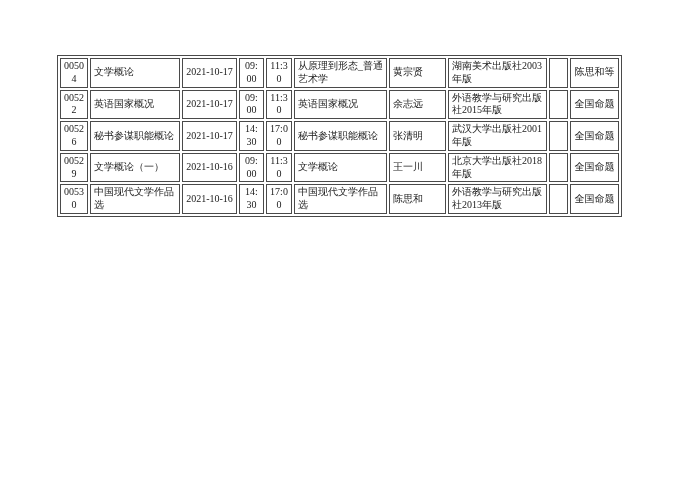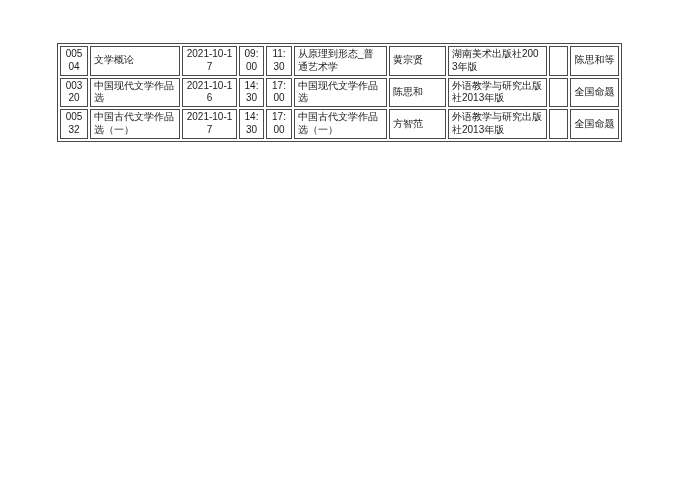--- a/index.html
+++ b/index.html
@@ -6,21 +6,22 @@
     margin: 0;
     padding: 0;
     background: #ffffff;
   }
   .page {
     position: relative;
     width: 680px;
     height: 370px;
     background: #ffffff;
     overflow: hidden;
-    font-family: Liberation Sans, sans-serif;
+    font-family: Liberation Serif, serif;
+    margin-top: 12px;
   }
   table.schedule {
     position: absolute;
     left: 57px;
     top: 43px;
     width: 565px;
     table-layout: fixed;
     border-collapse: separate;
     border-spacing: 2px;
     border: 1px solid #4a4a4a;
@@ -73,38 +74,62 @@
           <td class="ta-c">2021-10-17</td>
           <td class="ta-c">09:00</td>
           <td class="ta-c">11:30</td>
           <td>从原理到形态_普通艺术学</td>
           <td>黄宗贤</td>
           <td>湖南美术出版社2003年版</td>
           <td></td>
           <td class="ta-c">陈思和等</td>
         </tr>
         <tr>
-          <td class="ta-c">00320</td>
+          <td class="ta-c">00522</td>
+          <td>英语国家概况</td>
+          <td class="ta-c">2021-10-17</td>
+          <td class="ta-c">09:00</td>
+          <td class="ta-c">11:30</td>
+          <td>英语国家概况</td>
+          <td>余志远</td>
+          <td>外语教学与研究出版社2015年版</td>
+          <td></td>
+          <td class="ta-c">全国命题</td>
+        </tr>
+        <tr>
+          <td class="ta-c">00526</td>
+          <td>秘书参谋职能概论</td>
+          <td class="ta-c">2021-10-17</td>
+          <td class="ta-c">14:30</td>
+          <td class="ta-c">17:00</td>
+          <td>秘书参谋职能概论</td>
+          <td>张清明</td>
+          <td>武汉大学出版社2001年版</td>
+          <td></td>
+          <td class="ta-c">全国命题</td>
+        </tr>
+        <tr>
+          <td class="ta-c">00529</td>
+          <td>文学概论（一）</td>
+          <td class="ta-c">2021-10-16</td>
+          <td class="ta-c">09:00</td>
+          <td class="ta-c">11:30</td>
+          <td>文学概论</td>
+          <td>王一川</td>
+          <td>北京大学出版社2018年版</td>
+          <td></td>
+          <td class="ta-c">全国命题</td>
+        </tr>
+        <tr>
+          <td class="ta-c">00530</td>
           <td>中国现代文学作品选</td>
           <td class="ta-c">2021-10-16</td>
           <td class="ta-c">14:30</td>
           <td class="ta-c">17:00</td>
           <td>中国现代文学作品选</td>
           <td>陈思和</td>
           <td>外语教学与研究出版社2013年版</td>
           <td></td>
           <td class="ta-c">全国命题</td>
         </tr>
-        <tr>
-          <td class="ta-c">00532</td>
-          <td>中国古代文学作品选（一）</td>
-          <td class="ta-c">2021-10-17</td>
-          <td class="ta-c">14:30</td>
-          <td class="ta-c">17:00</td>
-          <td>中国古代文学作品选（一）</td>
-          <td>方智范</td>
-          <td>外语教学与研究出版社2013年版</td>
-          <td></td>
-          <td class="ta-c">全国命题</td>
-        </tr>
       </tbody>
   </table>
 </div>
 
 </body></html>

